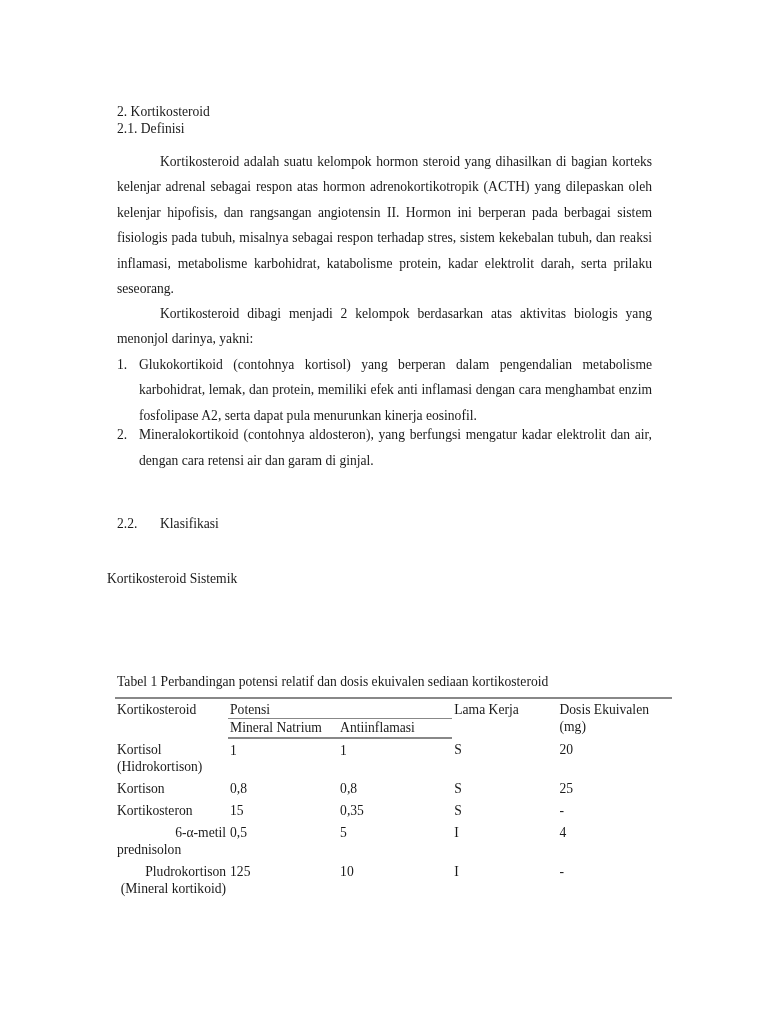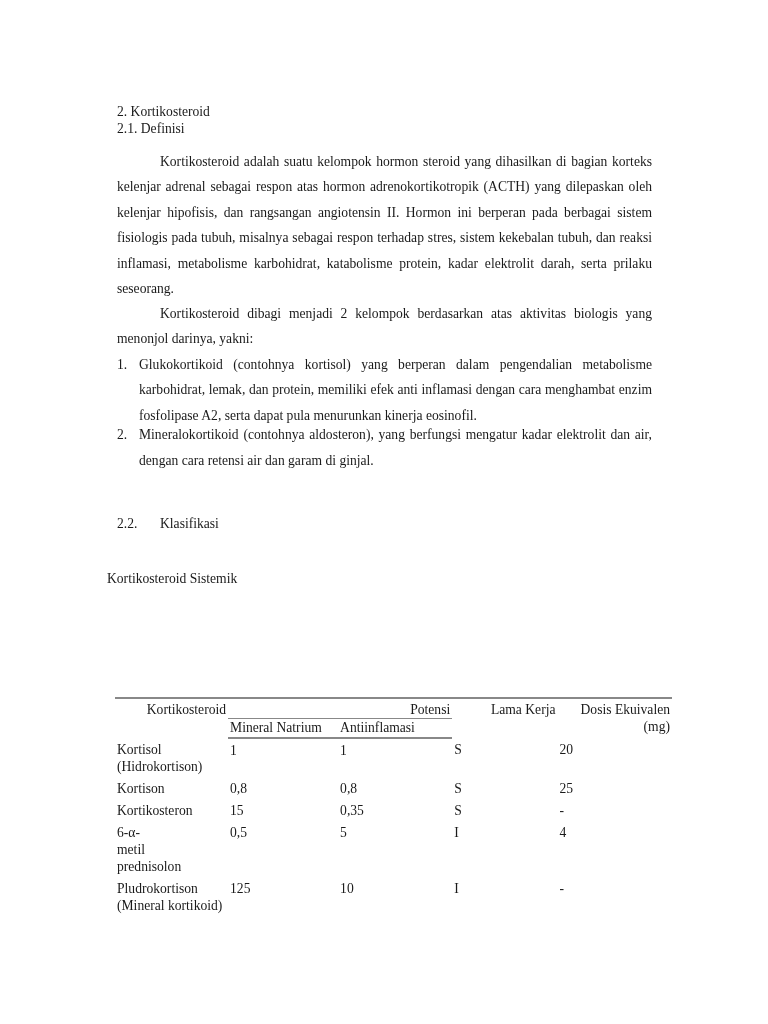--- a/index.html
+++ b/index.html
@@ -59,32 +59,31 @@
       top: 697px;
       width: 557px;
       border-collapse: collapse;
       font-size: 13.6px;
       line-height: 17px;
     }
     table.t td {
       vertical-align: top;
       padding: 0 2px;
     }
-    table.t tr.h1 td { padding-top: 2px; border-top: 2px solid #888; text-align: right; }
+    table.t tr.h1 td { padding-top: 2px; border-top: 2px solid #888; }
     table.t tr.h2 td.sub { border-top: 1px solid #888; }
     table.t tr.hdr-end td { border-bottom: 2px solid #888; padding-bottom: 1px; }
     .c1 { width: 111px; }
     .c2 { width: 111px; }
     .c3 { width: 113px; }
     .c4 { width: 107px; }
     .c5 { width: 115px; }
     .drug-just {
       display: flex;
       justify-content: flex-end;
-      flex-direction: column;
     }
     table.t tr.r td { padding-top: 3px; padding-bottom: 2px; }
   </style>
 </head>
 <body>
 
 <div class="page">
 
   <div class="abs heading" style="top:104px;">2. Kortikosteroid</div>
   <div class="abs heading" style="top:121px;">2.1. Definisi</div>
@@ -103,20 +102,21 @@
       <span>Mineralokortikoid (contohnya aldosteron), yang berfungsi mengatur kadar elektrolit dan air, dengan cara retensi air dan garam di ginjal.</span>
     </li>
   </ol>
 
   <div class="abs" style="left:117px; top:516px;">2.2.</div>
   <div class="abs" style="left:160px; top:516px;text-align:right;">Klasifikasi</div>
 
   <div class="abs" style="left:107px; top:547px;margin-top:24px;">Kortikosteroid Sistemik</div>
 
 
+  <div class="abs caption">Tabel 1 Perbandingan potensi relatif dan dosis ekuivalen sediaan kortikosteroid</div>
 
   <table class="t">
     <tbody>
         <tr class="h1">
       <td class="c1" rowspan="2">Kortikosteroid</td>
       <td colspan="2">Potensi</td>
       <td class="c4" rowspan="2">Lama Kerja</td>
       <td class="c5" rowspan="2">Dosis Ekuivalen (mg)</td>
     </tr>
     <tr class="h2 hdr-end">
@@ -152,21 +152,21 @@
           <span>metil</span>
         </div>
         <div>prednisolon</div>
       </td>
       <td>0,5</td>
       <td>5</td>
       <td>I</td>
       <td>4</td>
     </tr>
     <tr class="r">
-      <td style="white-space:normal;">Pludrokortison (Mineral kortikoid)</td>
+      <td style="white-space:normal;text-align:right;">Pludrokortison (Mineral kortikoid)</td>
       <td>125</td>
       <td>10</td>
       <td>I</td>
       <td>-</td>
     </tr>
   </tbody>
     </table>
 
 </div>
 

